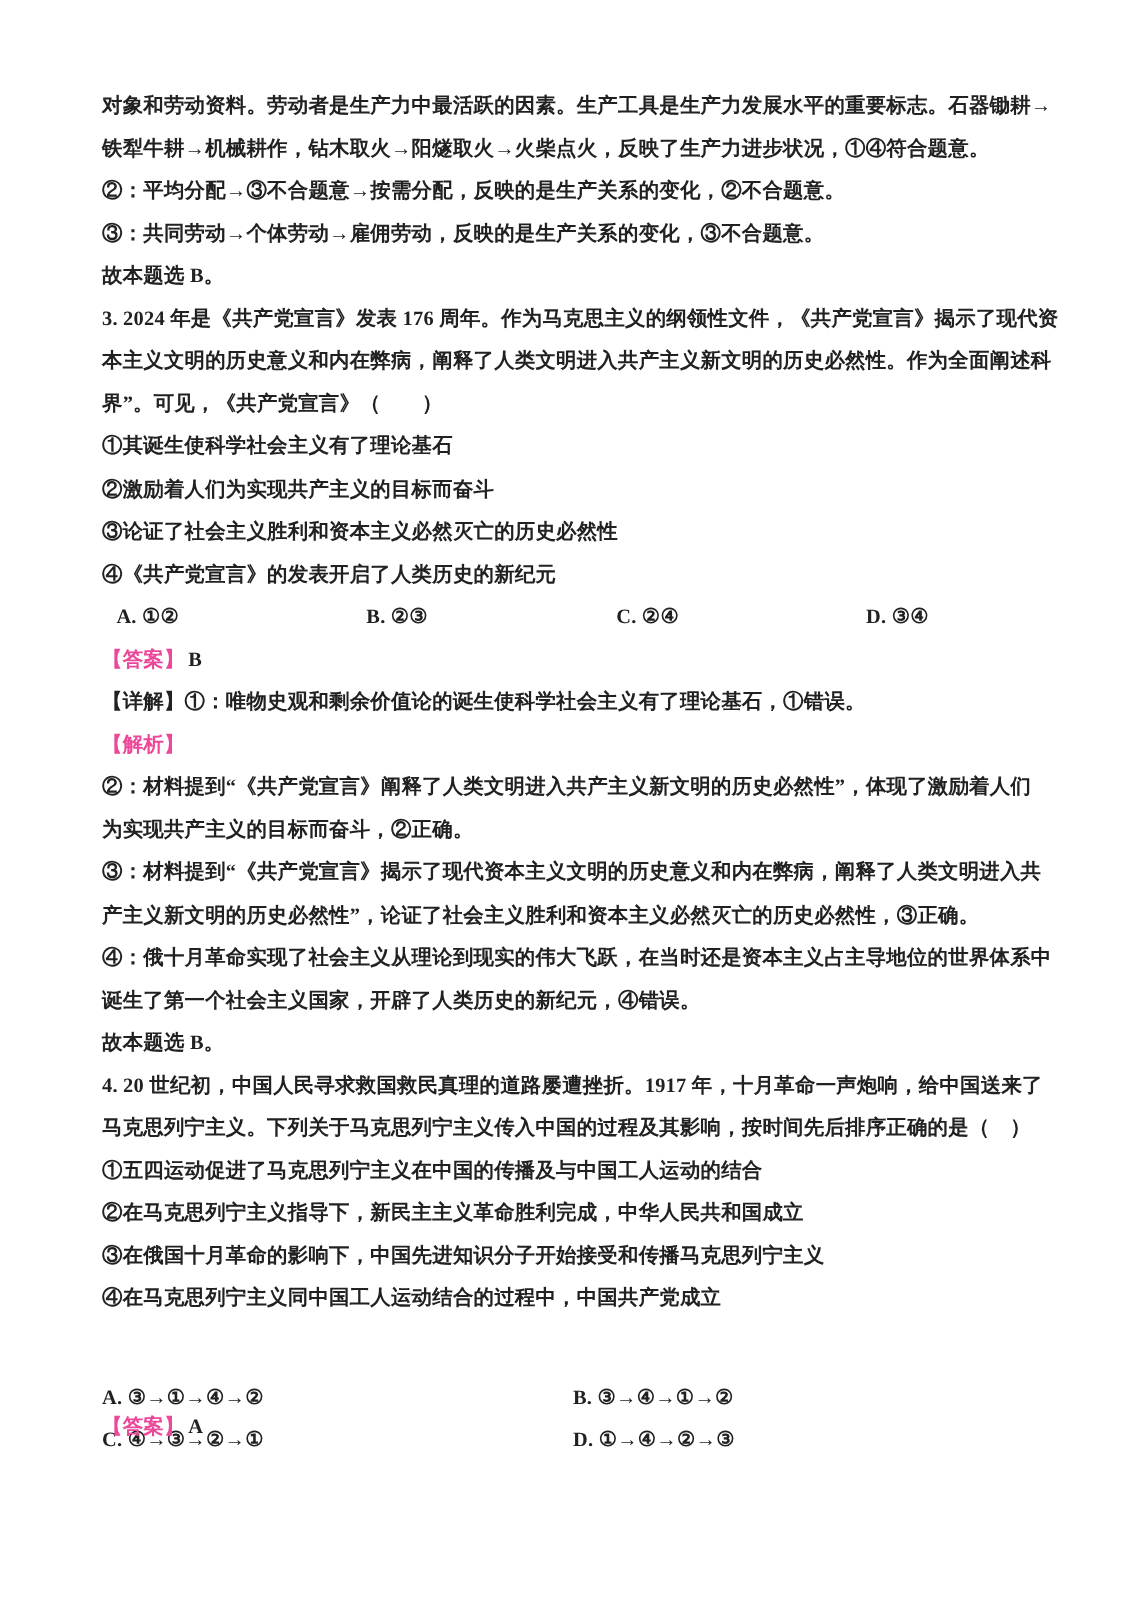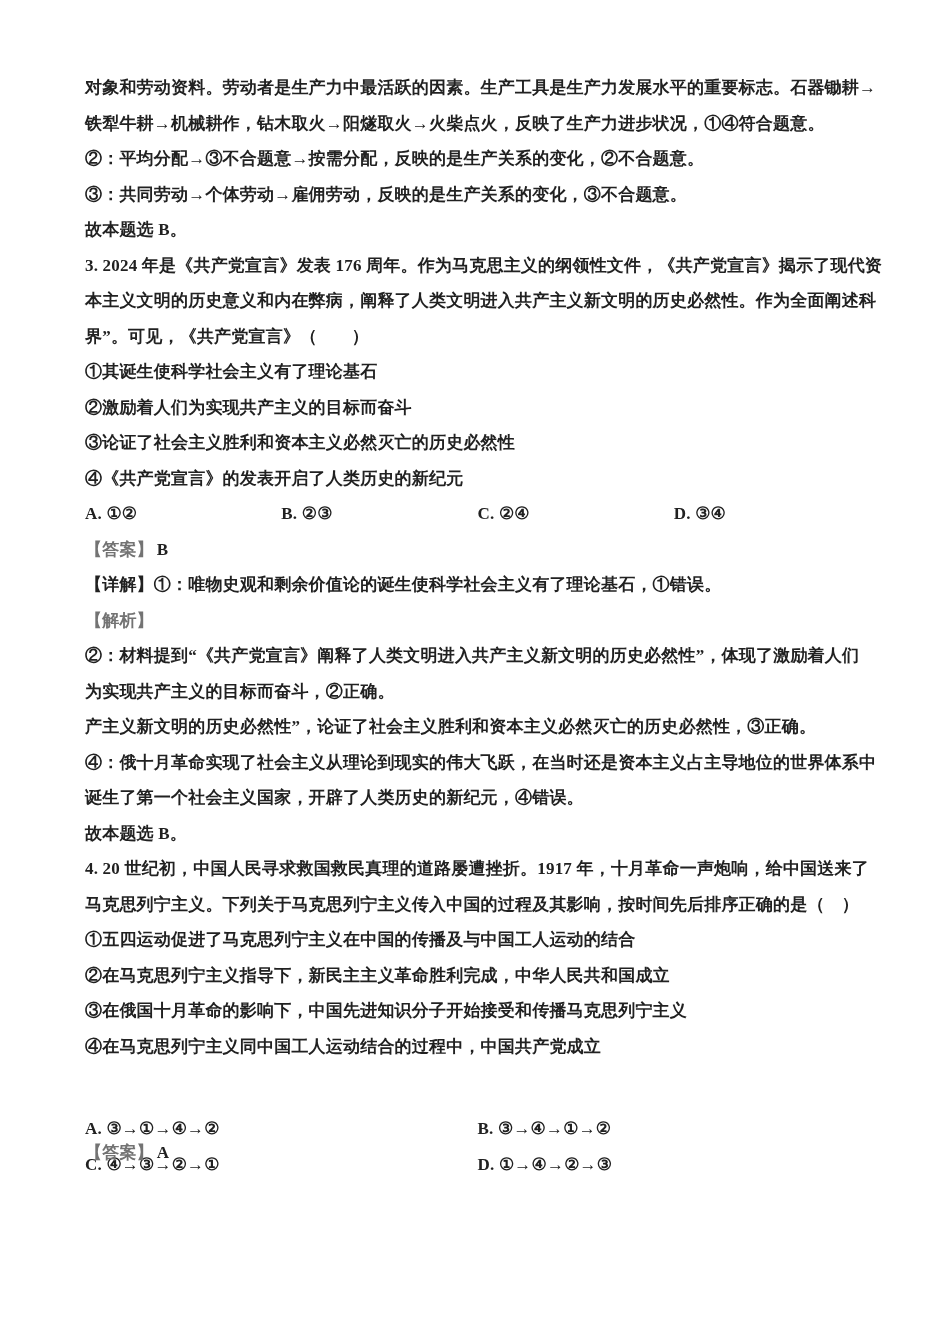--- a/index.html
+++ b/index.html
@@ -28,29 +28,30 @@
     height: 35.5px;
     white-space: nowrap;
     letter-spacing: 0.2px;
   }
   .opt4 {
     display: flex;
   }
   .opt4 .opt {
     flex: 0 0 25%;
     white-space: nowrap;
+    margin-left: 12px;
   }
   .opt2 .opt {
     display: inline-block;
     width: 50%;
     white-space: nowrap;
     margin-top: 47px;
   }
   .ans-label {
-    color: #737373;
+    color: #ec4899;
   }
   .ans-value {
     margin-left: 3px;
     color: #212121;
   }
 </style>
 </head>
 <body>
 
 <div class="doc">
@@ -81,20 +82,21 @@
     <span class="ans-label">【答案】</span><span class="ans-value">B</span>
   </div>
 
   <div class="line">【详解】①：唯物史观和剩余价值论的诞生使科学社会主义有了理论基石，①错误。</div>
 
   <div class="line">
     <span class="ans-label">【解析】</span>
   </div>
   <div class="line">②：材料提到“《共产党宣言》阐释了人类文明进入共产主义新文明的历史必然性”，体现了激励着人们</div>
   <div class="line">为实现共产主义的目标而奋斗，②正确。</div>
+  <div class="line">③：材料提到“《共产党宣言》揭示了现代资本主义文明的历史意义和内在弊病，阐释了人类文明进入共</div>
   <div class="line">产主义新文明的历史必然性”，论证了社会主义胜利和资本主义必然灭亡的历史必然性，③正确。</div>
   <div class="line">④：俄十月革命实现了社会主义从理论到现实的伟大飞跃，在当时还是资本主义占主导地位的世界体系中</div>
   <div class="line">诞生了第一个社会主义国家，开辟了人类历史的新纪元，④错误。</div>
   <div class="line">故本题选 B。</div>
 
   <div class="line">4. 20 世纪初，中国人民寻求救国救民真理的道路屡遭挫折。1917 年，十月革命一声炮响，给中国送来了</div>
   <div class="line">马克思列宁主义。下列关于马克思列宁主义传入中国的过程及其影响，按时间先后排序正确的是（　）</div>
 
   <div class="line">①五四运动促进了马克思列宁主义在中国的传播及与中国工人运动的结合</div>
   <div class="line">②在马克思列宁主义指导下，新民主主义革命胜利完成，中华人民共和国成立</div>

